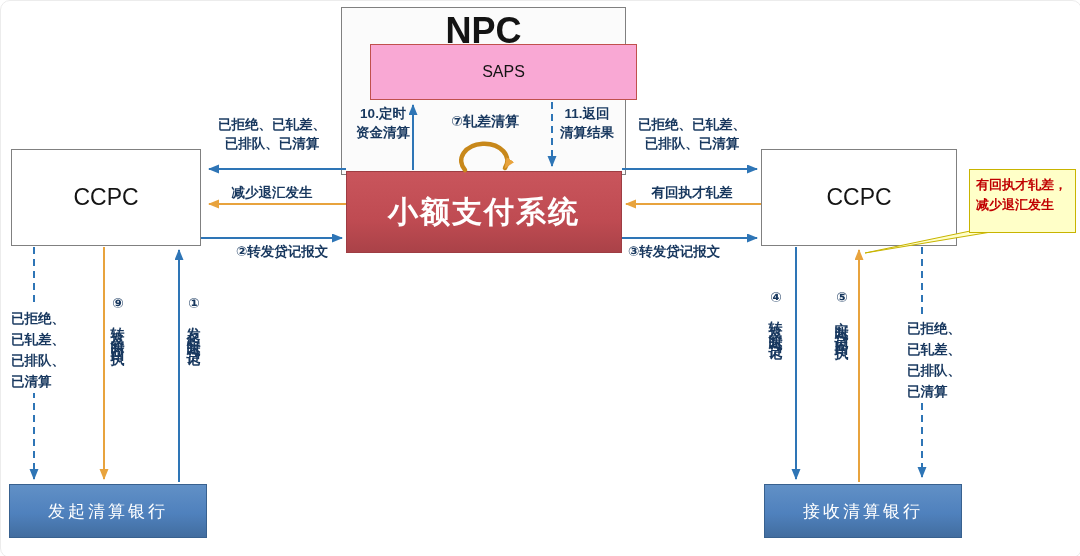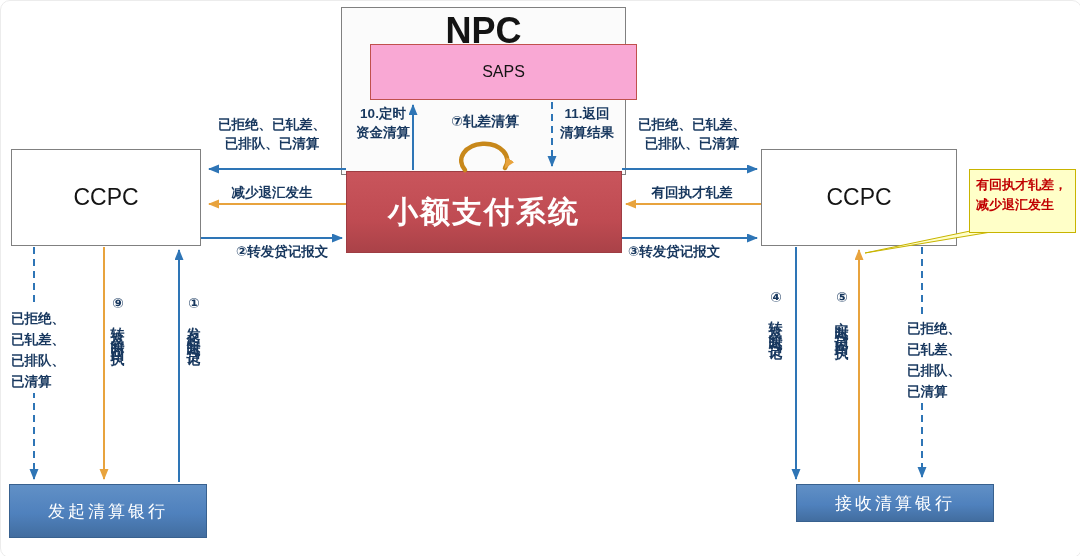--- a/index.html
+++ b/index.html
@@ -8,21 +8,21 @@
   .box{position:absolute;display:flex;align-items:center;justify-content:center;text-align:center;box-sizing:border-box;}
   .npc-box{left:340px;top:6px;width:285px;height:168px;background:#fbfbfb;border:1.5px solid #808080;flex-direction:column;justify-content:flex-start;}
   .npc-title{font-size:36px;font-weight:600;color:#141414;margin-top:2px;}
   .saps-box{left:349px;top:43px;width:267px;height:56px;background:#f9a8d4;border:1.5px solid #c0504d;font-size:16px;font-weight:500;color:#141414;margin-left:20px;}
   .payment-box{left:345px;top:170px;width:276px;height:82px;background:linear-gradient(180deg,#c9555c 0%,var(--red-box,#bf4b52) 60%,#aa4248 100%);border:1px solid #9e3d43;font-size:30px;font-weight:600;color:#ffffff;letter-spacing:2px;}
   .ccpc{background:#ffffff;border:1.5px solid #808080;font-size:23px;font-weight:500;color:#141414;}
   .ccpc-left-box{left:10px;top:148px;width:190px;height:97px;}
   .ccpc-right-box{left:760px;top:148px;width:196px;height:97px;}
   .bank{background:linear-gradient(180deg,#6190c6 0%,var(--bank-blue,#4f81bd) 55%,#426d9f 100%);border:1px solid #38618f;color:#ffffff;font-size:17px;font-weight:500;letter-spacing:3px;}
   .bank-left-box{left:8px;top:483px;width:198px;height:54px;}
-  .bank-right-box{left:763px;top:483px;width:198px;height:38px;margin-left:32px;}
+  .bank-right-box{left:763px;top:483px;width:198px;height:54px;}
   .arrows{position:absolute;left:0;top:0;pointer-events:none;}
   .st-blue{stroke:var(--blue,#2e75b6);stroke-width:2;fill:none;}
   .st-orange{stroke:var(--orange,#e8a33d);stroke-width:2;fill:none;}
   .dashed{stroke-dasharray:7 5;}
   .st-loop{stroke:var(--loop,#c8881a);stroke-width:4.5;fill:none;stroke-linecap:round;}
   .mk-blue{fill:var(--blue,#2e75b6);}
   .mk-orange{fill:var(--orange,#e8a33d);}
   .callout-wedge{fill:var(--callout-bg,#ffffc8);stroke:var(--callout-border,#c8b400);stroke-width:1;}
   .lbl{position:absolute;color:var(--navy,#17375e);font-weight:700;font-size:13.5px;text-align:center;}
   .multiline{white-space:pre-line;line-height:19px;}

